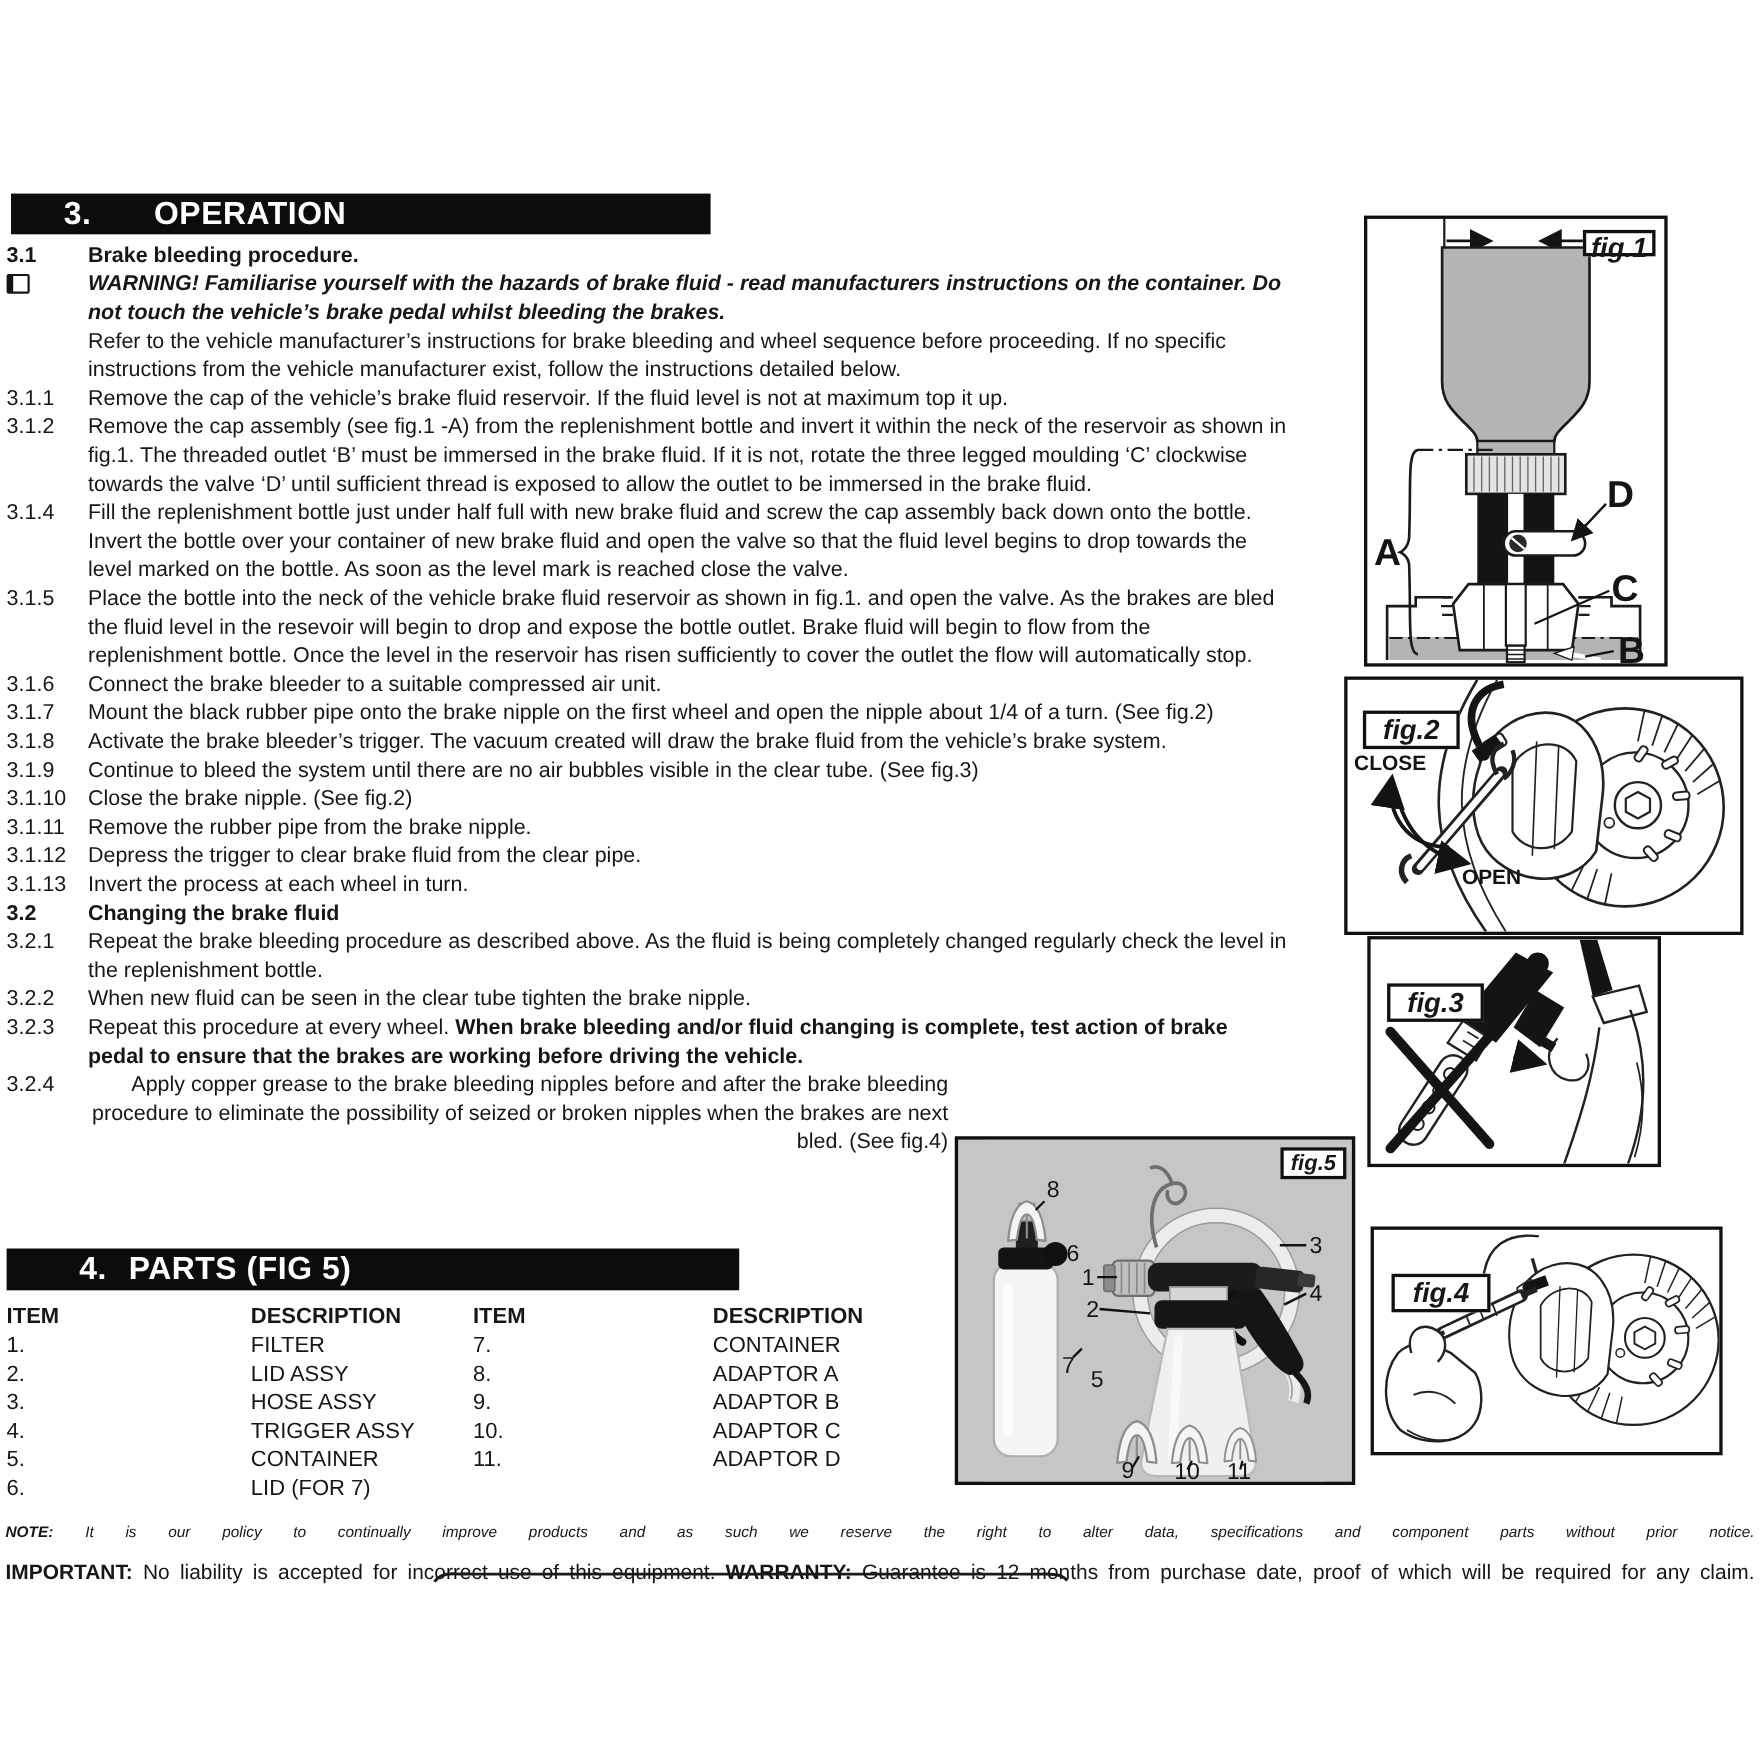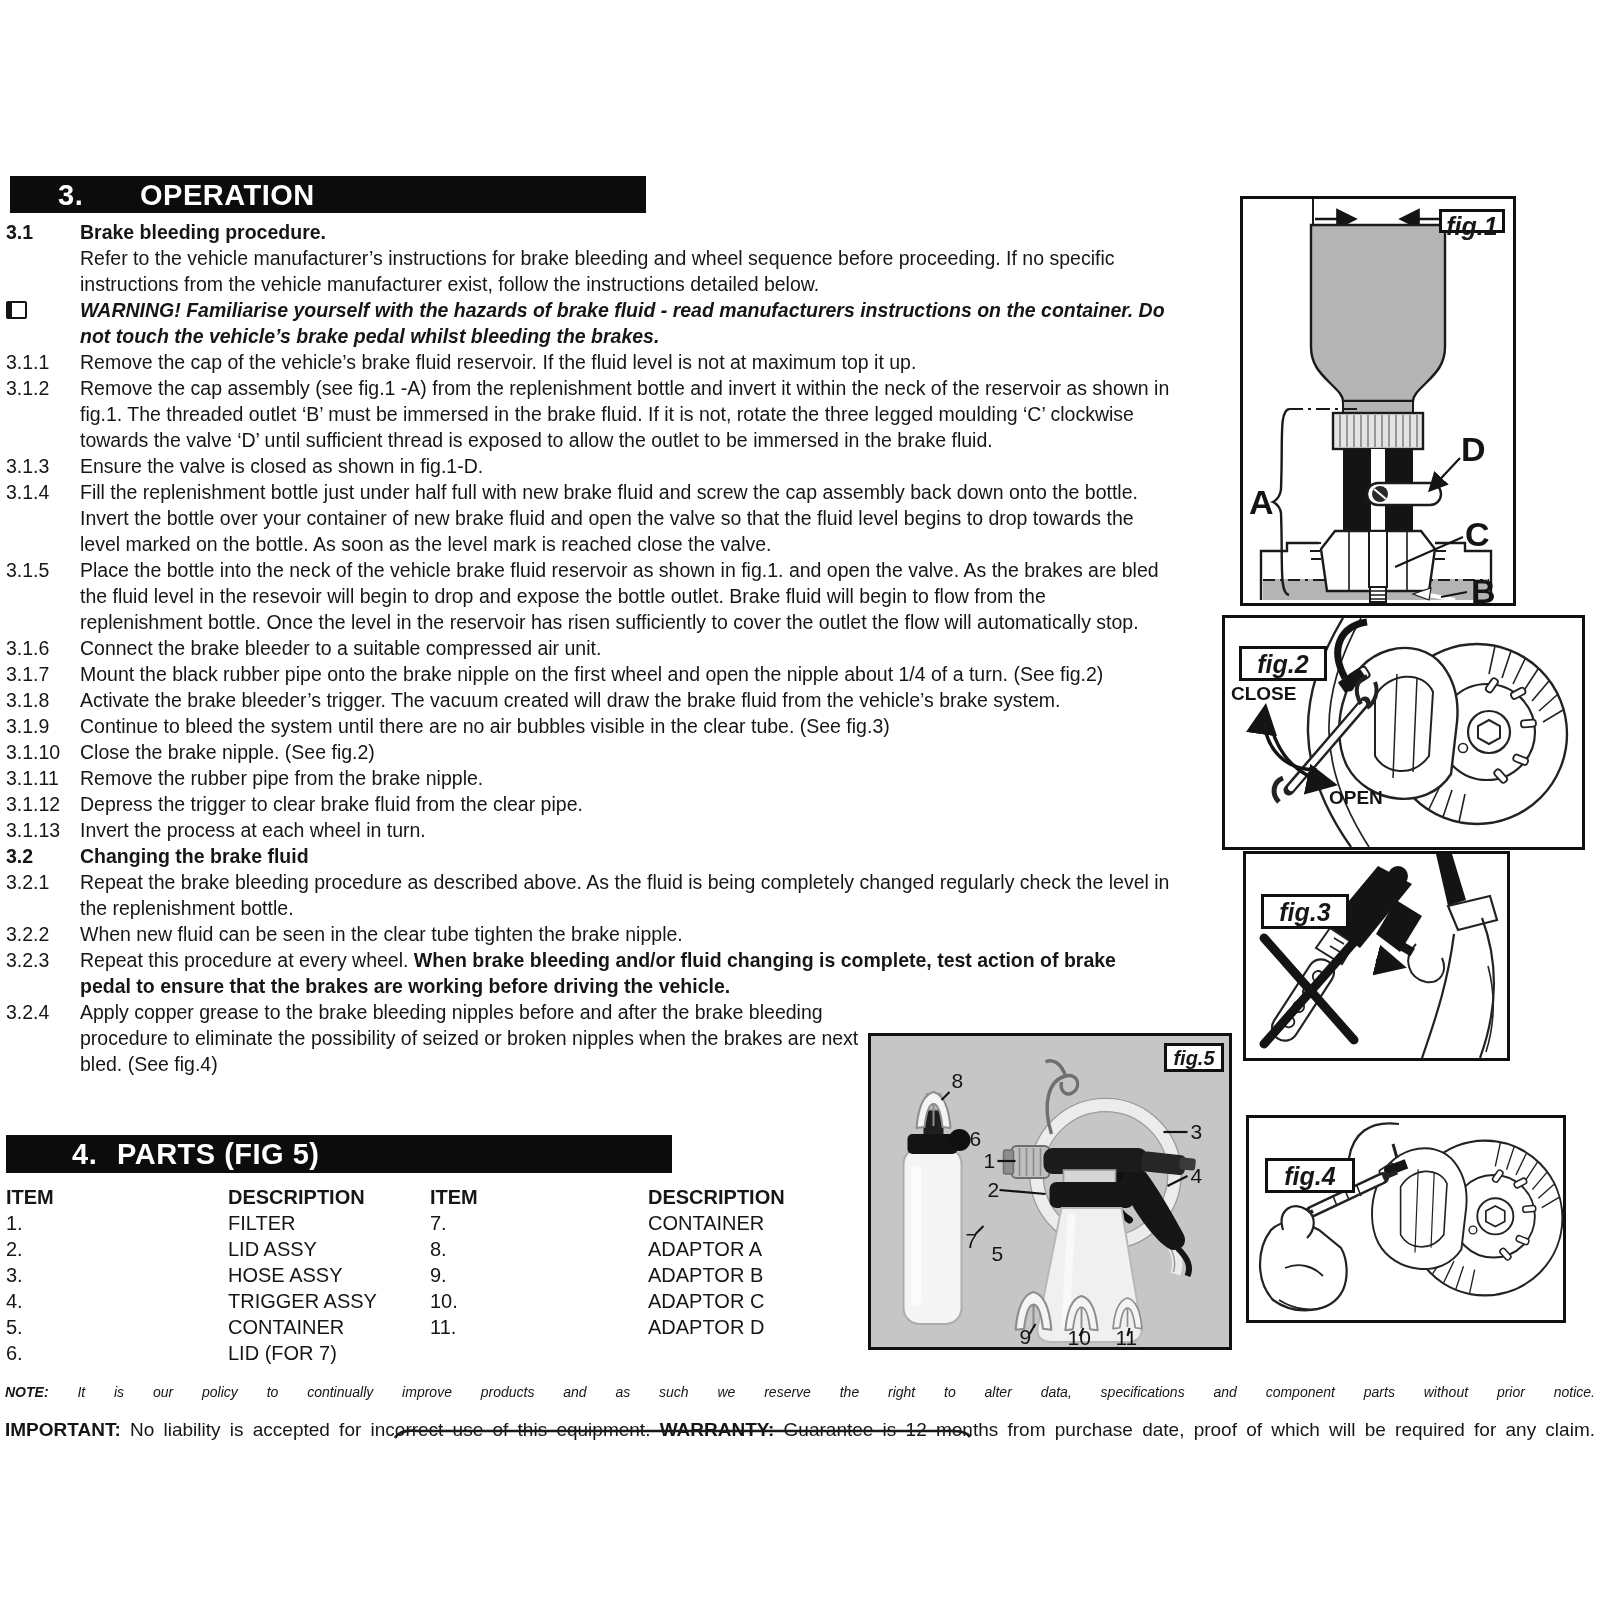--- a/index.html
+++ b/index.html
@@ -10,21 +10,21 @@
   #bar-operation{left:10px;top:176px;width:636px;height:37px;}
   #bar-operation .n{left:48px;} #bar-operation .t{left:130px;}
   #bar-parts{left:6px;top:1135px;width:666px;height:38px;}
   #bar-parts .n{left:66px;} #bar-parts .t{left:111px;}
 
   #op-list{position:absolute;left:6px;top:219px;width:1170px;font-size:19.5px;line-height:26px;}
   #op-list .row{display:flex;}
   #op-list .num{width:74px;flex:none;}
   #op-list .row.h .num{font-weight:bold;}
   #op-list .txt{width:1090px;}
-  #op-list .row:last-child .txt{width:782px;}
+  #op-list .row:last-child .txt{width:782px;text-align:right;}
   .txt.bi{font-weight:bold;font-style:italic;}
   .b{font-weight:bold;}
   .chk{display:inline-block;width:13px;height:14px;border:2.5px solid #141414;border-left-width:6px;
        margin-top:4px;border-radius:2px;}
 
   #parts-table{position:absolute;left:6px;top:1184px;font-size:20px;line-height:26px;}
   #parts-table .prow{display:flex;height:26px;}
   #parts-table .phead{font-weight:bold;}
   #parts-table .c1{width:222px;} #parts-table .c2{width:202px;}
   #parts-table .c3{width:218px;} #parts-table .c4{width:175px;}
@@ -93,38 +93,34 @@
     <span class="n">3.</span>
     <span class="t">OPERATION</span>
   </div>
 
   <div id="op-list">
       <div class="row h">
         <div class="num">3.1</div>
         <div class="txt"><span class="b">Brake bleeding procedure.</span></div>
       </div>
       <div class="row">
+        <div class="num"><span class="chk"></span></div>
+        <div class="txt bi"><span>WARNING! Familiarise yourself with the hazards of brake fluid - read manufacturers instructions on the container. Do not touch the vehicle’s brake pedal whilst bleeding the brakes.</span></div>
+      </div>
+      <div class="row">
         <div class="num"></div>
         <div class="txt"><span>Refer to the vehicle manufacturer’s instructions for brake bleeding and wheel sequence before proceeding. If no specific instructions from the vehicle manufacturer exist, follow the instructions detailed below.</span></div>
       </div>
       <div class="row">
-        <div class="num"><span class="chk"></span></div>
-        <div class="txt bi"><span>WARNING! Familiarise yourself with the hazards of brake fluid - read manufacturers instructions on the container. Do not touch the vehicle’s brake pedal whilst bleeding the brakes.</span></div>
-      </div>
-      <div class="row">
         <div class="num">3.1.1</div>
         <div class="txt"><span>Remove the cap of the vehicle’s brake fluid reservoir. If the fluid level is not at maximum top it up.</span></div>
       </div>
       <div class="row">
         <div class="num">3.1.2</div>
         <div class="txt"><span>Remove the cap assembly (see fig.1 -A) from the replenishment bottle and invert it within the neck of the reservoir as shown in fig.1. The threaded outlet ‘B’ must be immersed in the brake fluid. If it is not, rotate the three legged moulding ‘C’ clockwise towards the valve ‘D’ until sufficient thread is exposed to allow the outlet to be immersed in the brake fluid.</span></div>
-      </div>
-      <div class="row">
-        <div class="num">3.1.3</div>
-        <div class="txt"><span>Ensure the valve is closed as shown in fig.1-D.</span></div>
       </div>
       <div class="row">
         <div class="num">3.1.4</div>
         <div class="txt"><span>Fill the replenishment bottle just under half full with new brake fluid and screw the cap assembly back down onto the bottle. Invert the bottle over your container of new brake fluid and open the valve so that the fluid level begins to drop towards the level marked on the bottle. As soon as the level mark is reached close the valve.</span></div>
       </div>
       <div class="row">
         <div class="num">3.1.5</div>
         <div class="txt"><span>Place the bottle into the neck of the vehicle brake fluid reservoir as shown in fig.1. and open the valve. As the brakes are bled the fluid level in the resevoir will begin to drop and expose the bottle outlet. Brake fluid will begin to flow from the replenishment bottle. Once the level in the reservoir has risen sufficiently to cover the outlet the flow will automatically stop.</span></div>
       </div>
       <div class="row">

